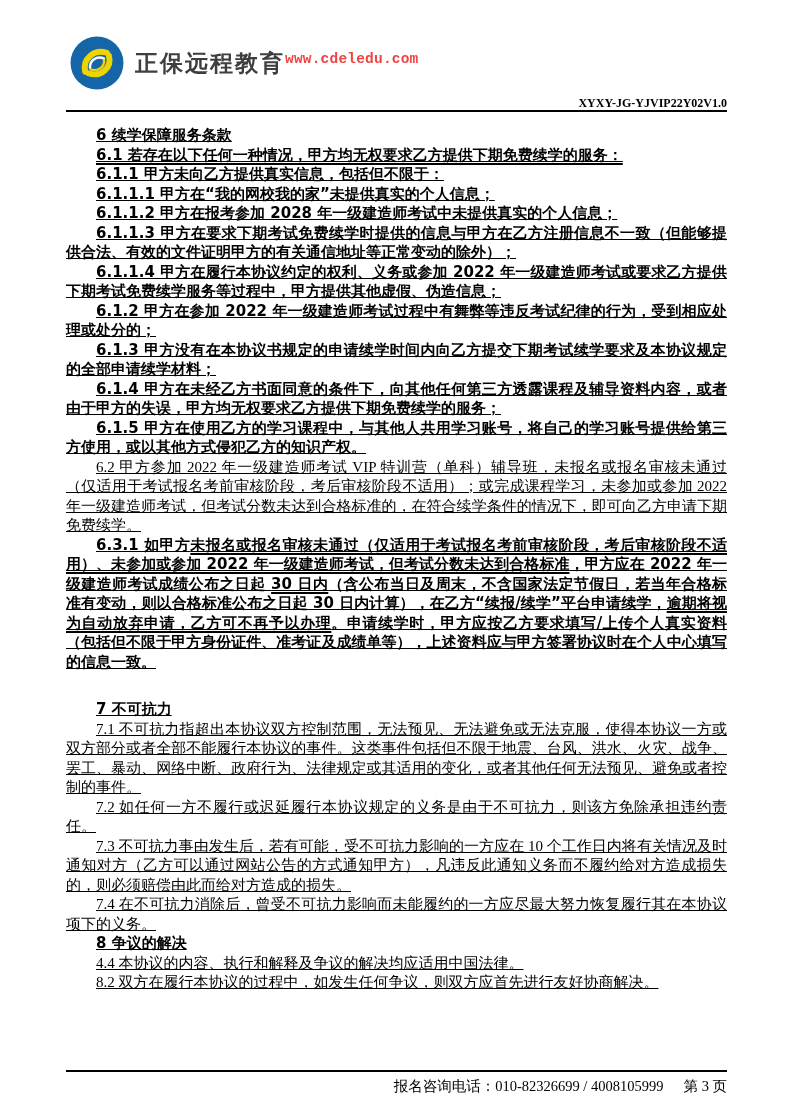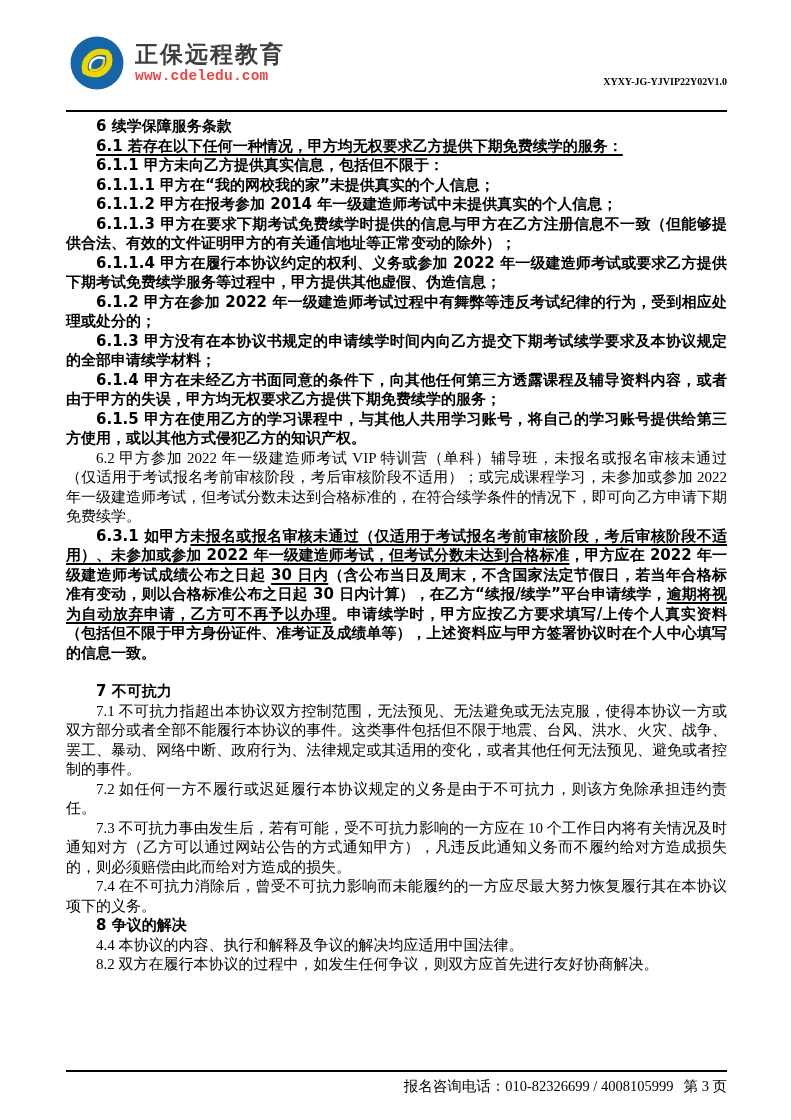--- a/index.html
+++ b/index.html
@@ -10,67 +10,67 @@
     overflow:hidden;
     font-family:"Liberation Serif","DejaVu Serif",serif;
     color:#000;
   }
   
   .logo{
     position:absolute;left:70px;top:36px;
     display:flex;align-items:center;gap:11px;
   }
   .logo svg{display:block;}
-  .logo-text{display:flex;flex-direction:column;justify-content:space-between;}
+  .logo-text{display:flex;flex-direction:row;justify-content:space-between;}
   .brand{
     font-family:"DejaVu Sans","Liberation Sans",sans-serif;
     font-weight:700;font-size:23px;line-height:26px;
     color:#3e3e40;letter-spacing:2px;
   }
   .site{
     font-family:Liberation Mono, monospace;
     font-weight:700;font-size:14.5px;line-height:18px;
     color:#ef4444;letter-spacing:.2px;
   }
   .doc-code{
-    position:absolute;right:64px;top:76px;
+    position:absolute;right:64px;top:96px;
     font-family:"Liberation Serif","DejaVu Serif",serif;
-    font-weight:600;font-size:10px;color:#000;
+    font-weight:600;font-size:12px;color:#000;
   }
   .rule{position:absolute;left:66px;right:64px;height:2px;background:#000;}
   .header-rule{top:110px;}
   
   .doc-body{
-    position:absolute;left:66px;right:64px;top:117px;
+    position:absolute;left:66px;right:64px;top:126px;
     text-align:justify;
-    font-size:15px;line-height:19.5px;
+    font-size:15px;line-height:19.5px;text-decoration:underline;
   }
   .para{margin:0;text-indent:30px;}
   .para.bold{
     font-family:"DejaVu Sans","Liberation Sans",sans-serif;
     font-weight:700;
   }
   .para.regular{
     font-family:"Liberation Serif","DejaVu Serif",serif;
     font-weight:400;
   }
-  .para.gap7{margin-top:19px;}
+  .para.gap7{margin-top:28px;}
   .para.gap8{}
   .u{
     text-decoration:underline;
     text-underline-offset:3px;
     text-decoration-thickness:1.5px;
   }
   
   .footer-rule{top:1070px;}
   .footer{
     position:absolute;right:64px;top:1077px;
     font-family:"Liberation Serif","DejaVu Serif",serif;
     font-size:14.5px;color:#000;
-    display:flex;gap:10px;
+    display:flex;gap:20px;
   }
 </style>
 </head>
 <body>
 
 <div class="page">
 
   <div class="logo">
     <span>
       <svg width="54" height="54" viewBox="0 0 100 100" aria-hidden="true">
@@ -88,21 +88,21 @@
   </div>
 
   <div class="doc-code">XYXY-JG-YJVIP22Y02V1.0</div>
   <div class="rule header-rule"></div>
 
   <div class="doc-body">
       <p class="para bold"><span>6 续学保障服务条款</span></p>
       <p class="para bold"><span class="u">6.1 若存在以下任何一种情况，甲方均无权要求乙方提供下期免费续学的服务： </span></p>
       <p class="para bold"><span>6.1.1 甲方未向乙方提供真实信息，包括但不限于：</span></p>
       <p class="para bold"><span>6.1.1.1 甲方在“我的网校我的家”未提供真实的个人信息；</span></p>
-      <p class="para bold"><span>6.1.1.2 甲方在报考参加 2014 年一级建造师考试中未提供真实的个人信息；</span></p>
+      <p class="para bold"><span>6.1.1.2 甲方在报考参加 2028 年一级建造师考试中未提供真实的个人信息；</span></p>
       <p class="para bold"><span>6.1.1.3 甲方在要求下期考试免费续学时提供的信息与甲方在乙方注册信息不一致（但能够提供合法、有效的文件证明甲方的有关通信地址等正常变动的除外）；</span></p>
       <p class="para bold"><span>6.1.1.4 甲方在履行本协议约定的权利、义务或参加 2022 年一级建造师考试或要求乙方提供下期考试免费续学服务等过程中，甲方提供其他虚假、伪造信息；</span></p>
       <p class="para bold"><span>6.1.2 甲方在参加 2022 年一级建造师考试过程中有舞弊等违反考试纪律的行为，受到相应处理或处分的；</span></p>
       <p class="para bold"><span>6.1.3 甲方没有在本协议书规定的申请续学时间内向乙方提交下期考试续学要求及本协议规定的全部申请续学材料；</span></p>
       <p class="para bold"><span>6.1.4 甲方在未经乙方书面同意的条件下，向其他任何第三方透露课程及辅导资料内容，或者由于甲方的失误，甲方均无权要求乙方提供下期免费续学的服务；</span></p>
       <p class="para bold"><span>6.1.5 甲方在使用乙方的学习课程中，与其他人共用学习账号，将自己的学习账号提供给第三方使用，或以其他方式侵犯乙方的知识产权。</span></p>
       <p class="para regular"><span>6.2 甲方参加 2022 年一级建造师考试 VIP 特训营（单科）辅导班，未报名或报名审核未通过（仅适用于考试报名考前审核阶段，考后审核阶段不适用）；或完成课程学习，未参加或参加 2022 年一级建造师考试，但考试分数未达到合格标准的，在符合续学条件的情况下，即可向乙方申请下期免费续学。</span></p>
       <p class="para bold"><span>6.3.1 如甲方</span><span class="u">未报名或报名审核未通过（仅适用于考试报名考前审核阶段，考后审核阶段不适用）、未参加或参加 2022 年一级建造师考试，但考试分数未达到合格标准</span><span>，甲方应在 2022 年一级建造师考试成绩公布之日起 </span><span class="u">30 日内</span><span>（含公布当日及周末，不含国家法定节假日，若当年合格标准有变动，则以合格标准公布之日起 30 日内计算），在乙方“续报/续学”平台申请续学，</span><span class="u">逾期将视为自动放弃申请，乙方可不再予以办理</span><span>。申请续学时，甲方应按乙方要求填写/上传个人真实资料（包括但不限于甲方身份证件、准考证及成绩单等），上述资料应与甲方签署协议时在个人中心填写的信息一致。</span></p>
       <p class="para bold gap7"><span>7 不可抗力</span></p>
       <p class="para regular"><span>7.1 不可抗力指超出本协议双方控制范围，无法预见、无法避免或无法克服，使得本协议一方或双方部分或者全部不能履行本协议的事件。这类事件包括但不限于地震、台风、洪水、火灾、战争、罢工、暴动、网络中断、政府行为、法律规定或其适用的变化，或者其他任何无法预见、避免或者控制的事件。</span></p>

